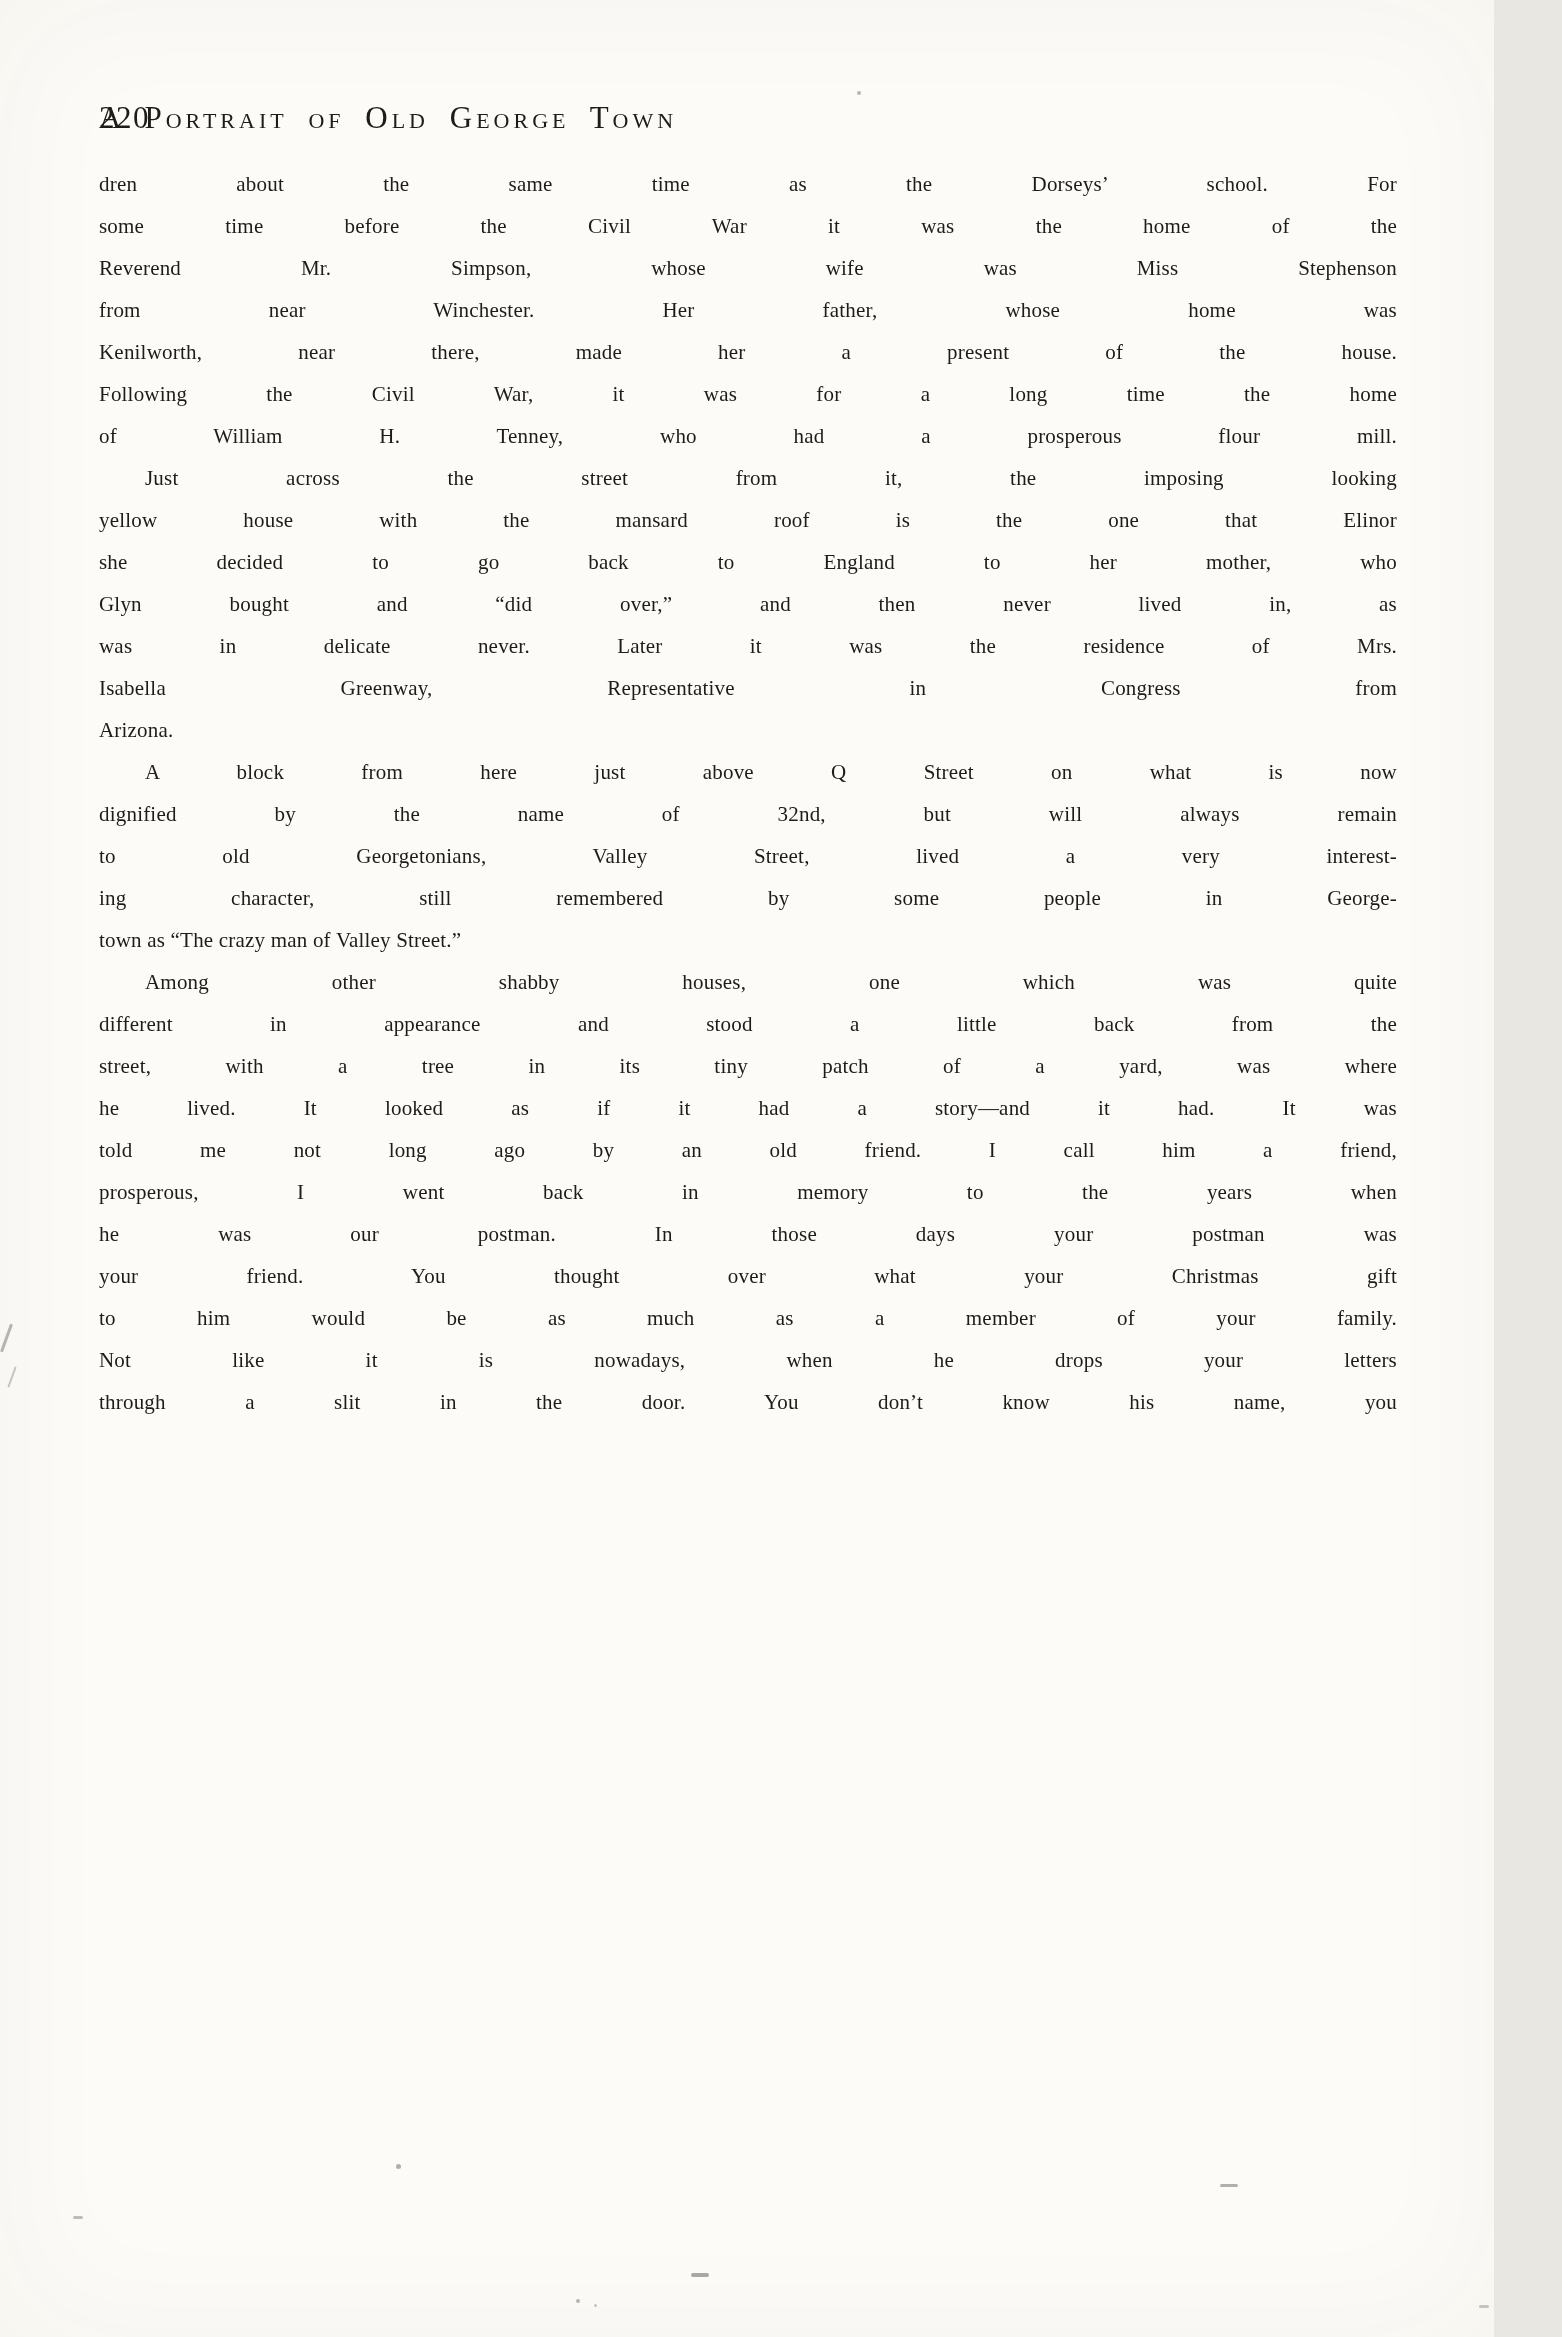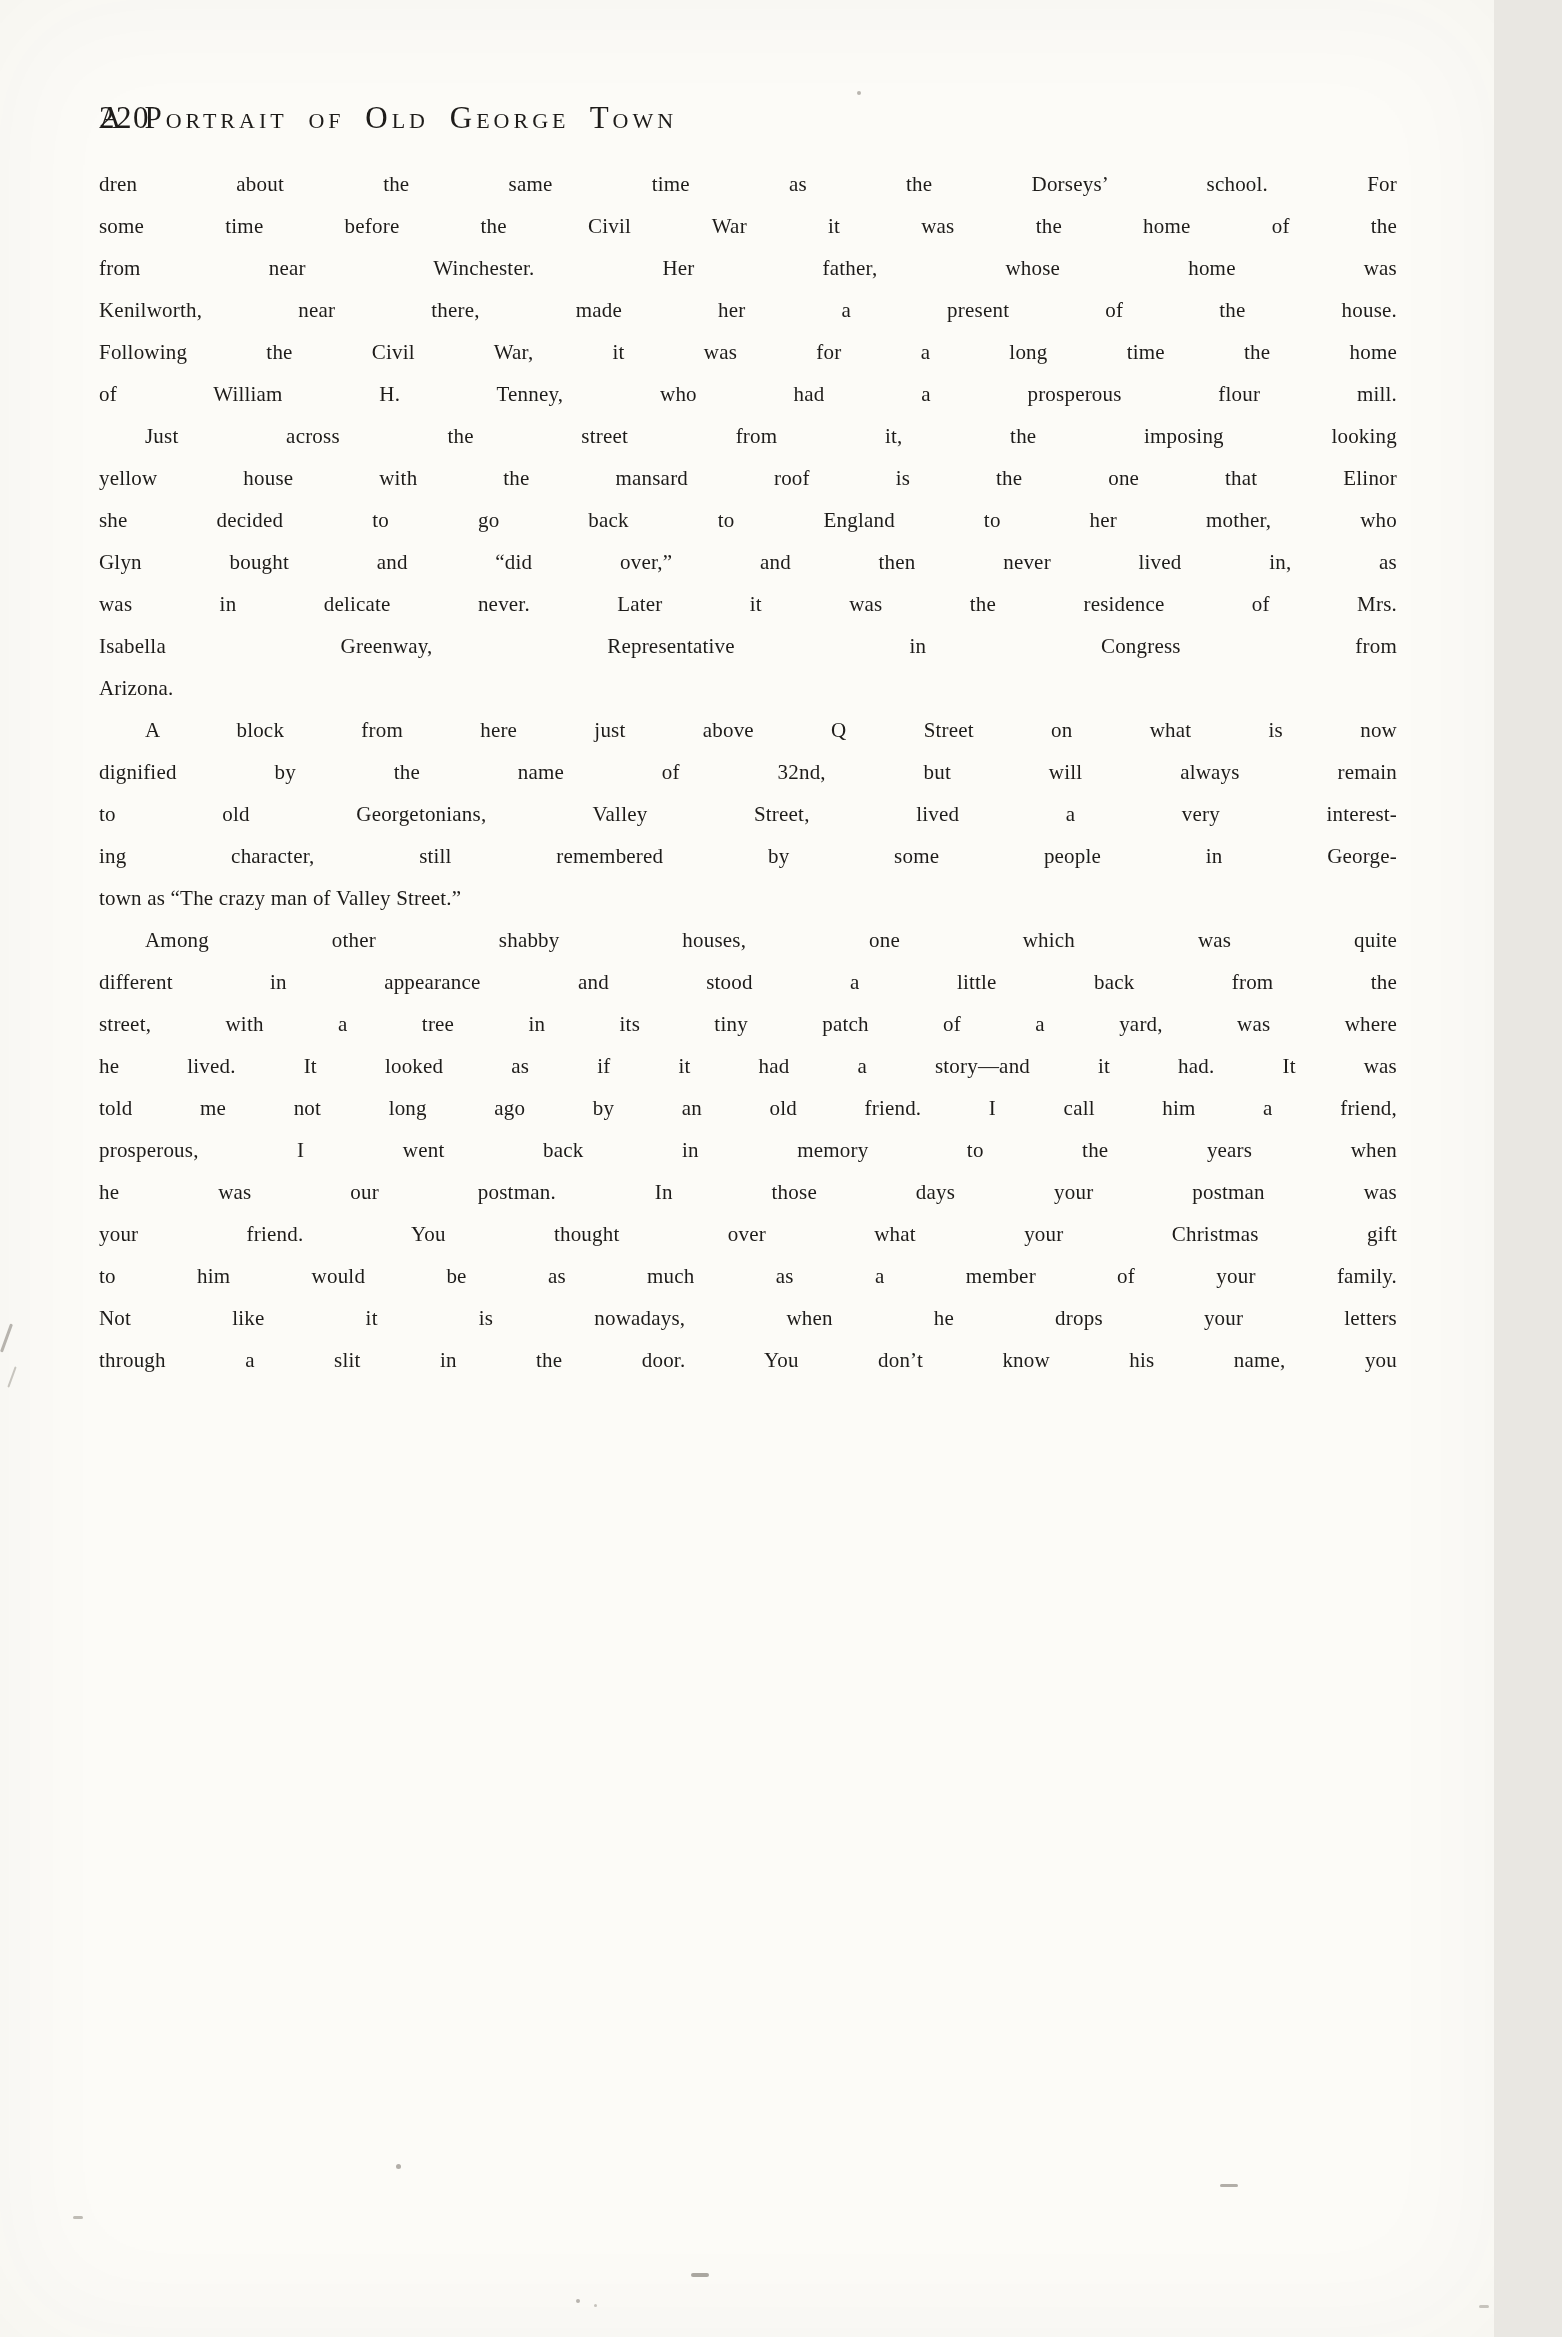--- a/index.html
+++ b/index.html
@@ -89,20 +89,21 @@
   <header class="running-header">
     <span class="page-number">220</span>
     <span class="running-title">A Portrait of Old George Town</span>
   </header>
 
   <main class="text-block">
 
     <p class="para">
       <span class="line">dren about the same time as the Dorseys’ school. For</span>
       <span class="line">some time before the Civil War it was the home of the</span>
+      <span class="line">Reverend Mr. Simpson, whose wife was Miss Stephenson</span>
       <span class="line">from near Winchester. Her father, whose home was</span>
       <span class="line">Kenilworth, near there, made her a present of the house.</span>
       <span class="line">Following the Civil War, it was for a long time the home</span>
       <span class="line">of William H. Tenney, who had a prosperous flour mill.</span>
     </p>
 
     <p class="para">
       <span class="line indent">Just across the street from it, the imposing looking</span>
       <span class="line">yellow house with the mansard roof is the one that Elinor</span>
       <span class="line">she decided to go back to England to her mother, who</span>

